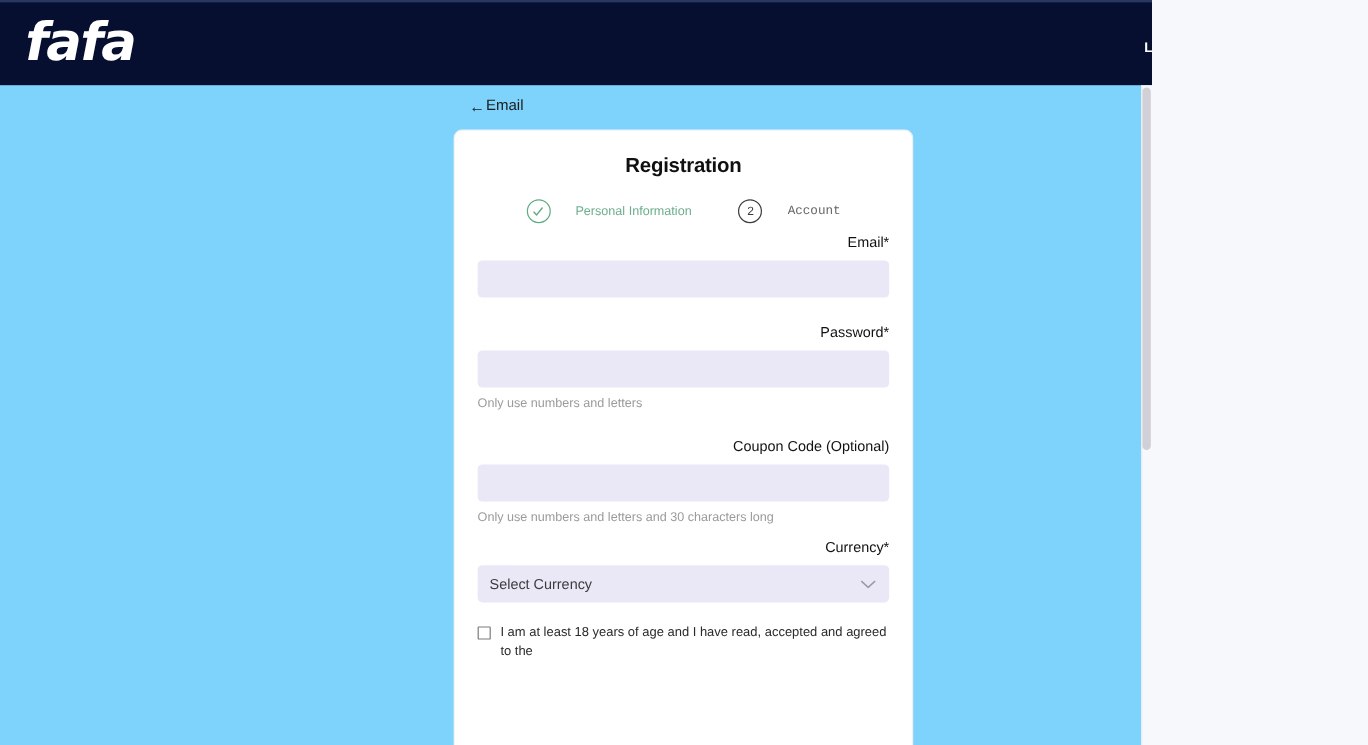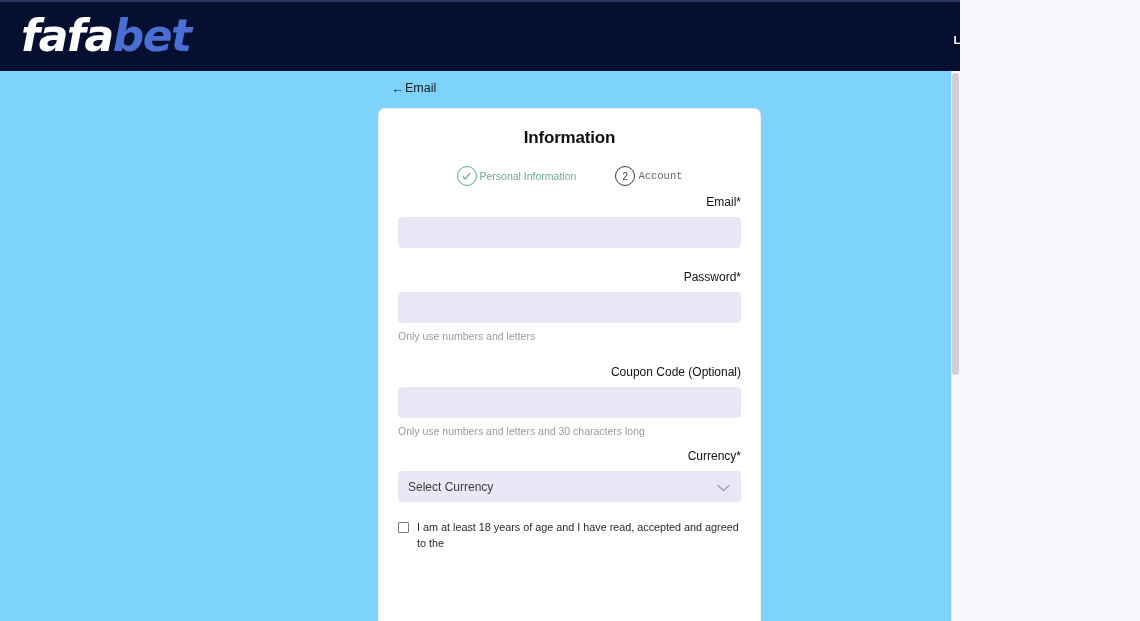--- a/index.html
+++ b/index.html
@@ -144,21 +144,21 @@
     left: 0; right: 0;
     top: 57px;
     display: flex;
     justify-content: center;
     align-items: center;
     gap: 39px;
   }
   .step {
     display: flex;
     align-items: center;
-    gap: 3px;
+    gap: 21px;
     cursor: pointer;
   }
   .step-circle {
     width: 20px; height: 20px;
     border-radius: 50%;
     display: flex;
     align-items: center;
     justify-content: center;
     flex: 0 0 auto;
   }
@@ -281,37 +281,36 @@
 </style>
 </head>
 <body>
 
 <div id="page">
 
   <div id="header">
 
     <div id="logo">
       <span class="fafa">fafa</span>
-        <span class="bet">bet</span>
     </div>
 
 
     <div id="login-btn">LOGIN</div>
     <button id="join-btn">JOIN NOW</button>
   </div>
 
   <div id="back-bar"></div>
   <div id="back-link">
     <span class="arrow">←</span>
     <span>Email</span>
   </div>
 
   <div id="card">
 
-    <div id="reg-title">Information</div>
+    <div id="reg-title">Registration</div>
 
     <div id="stepper">
 
       <div class="step">
         <span class="step-circle done">
           <svg width="11" height="11" viewBox="0 0 12 12" aria-hidden="true">
             <path d="M2.2 6.3 L4.6 8.8 L9.6 2.6" fill="none" stroke="#5fab82" stroke-width="1.3" stroke-linecap="round" stroke-linejoin="round"></path>
           </svg>
         </span>
         <span class="step-label done">Personal Information</span>

